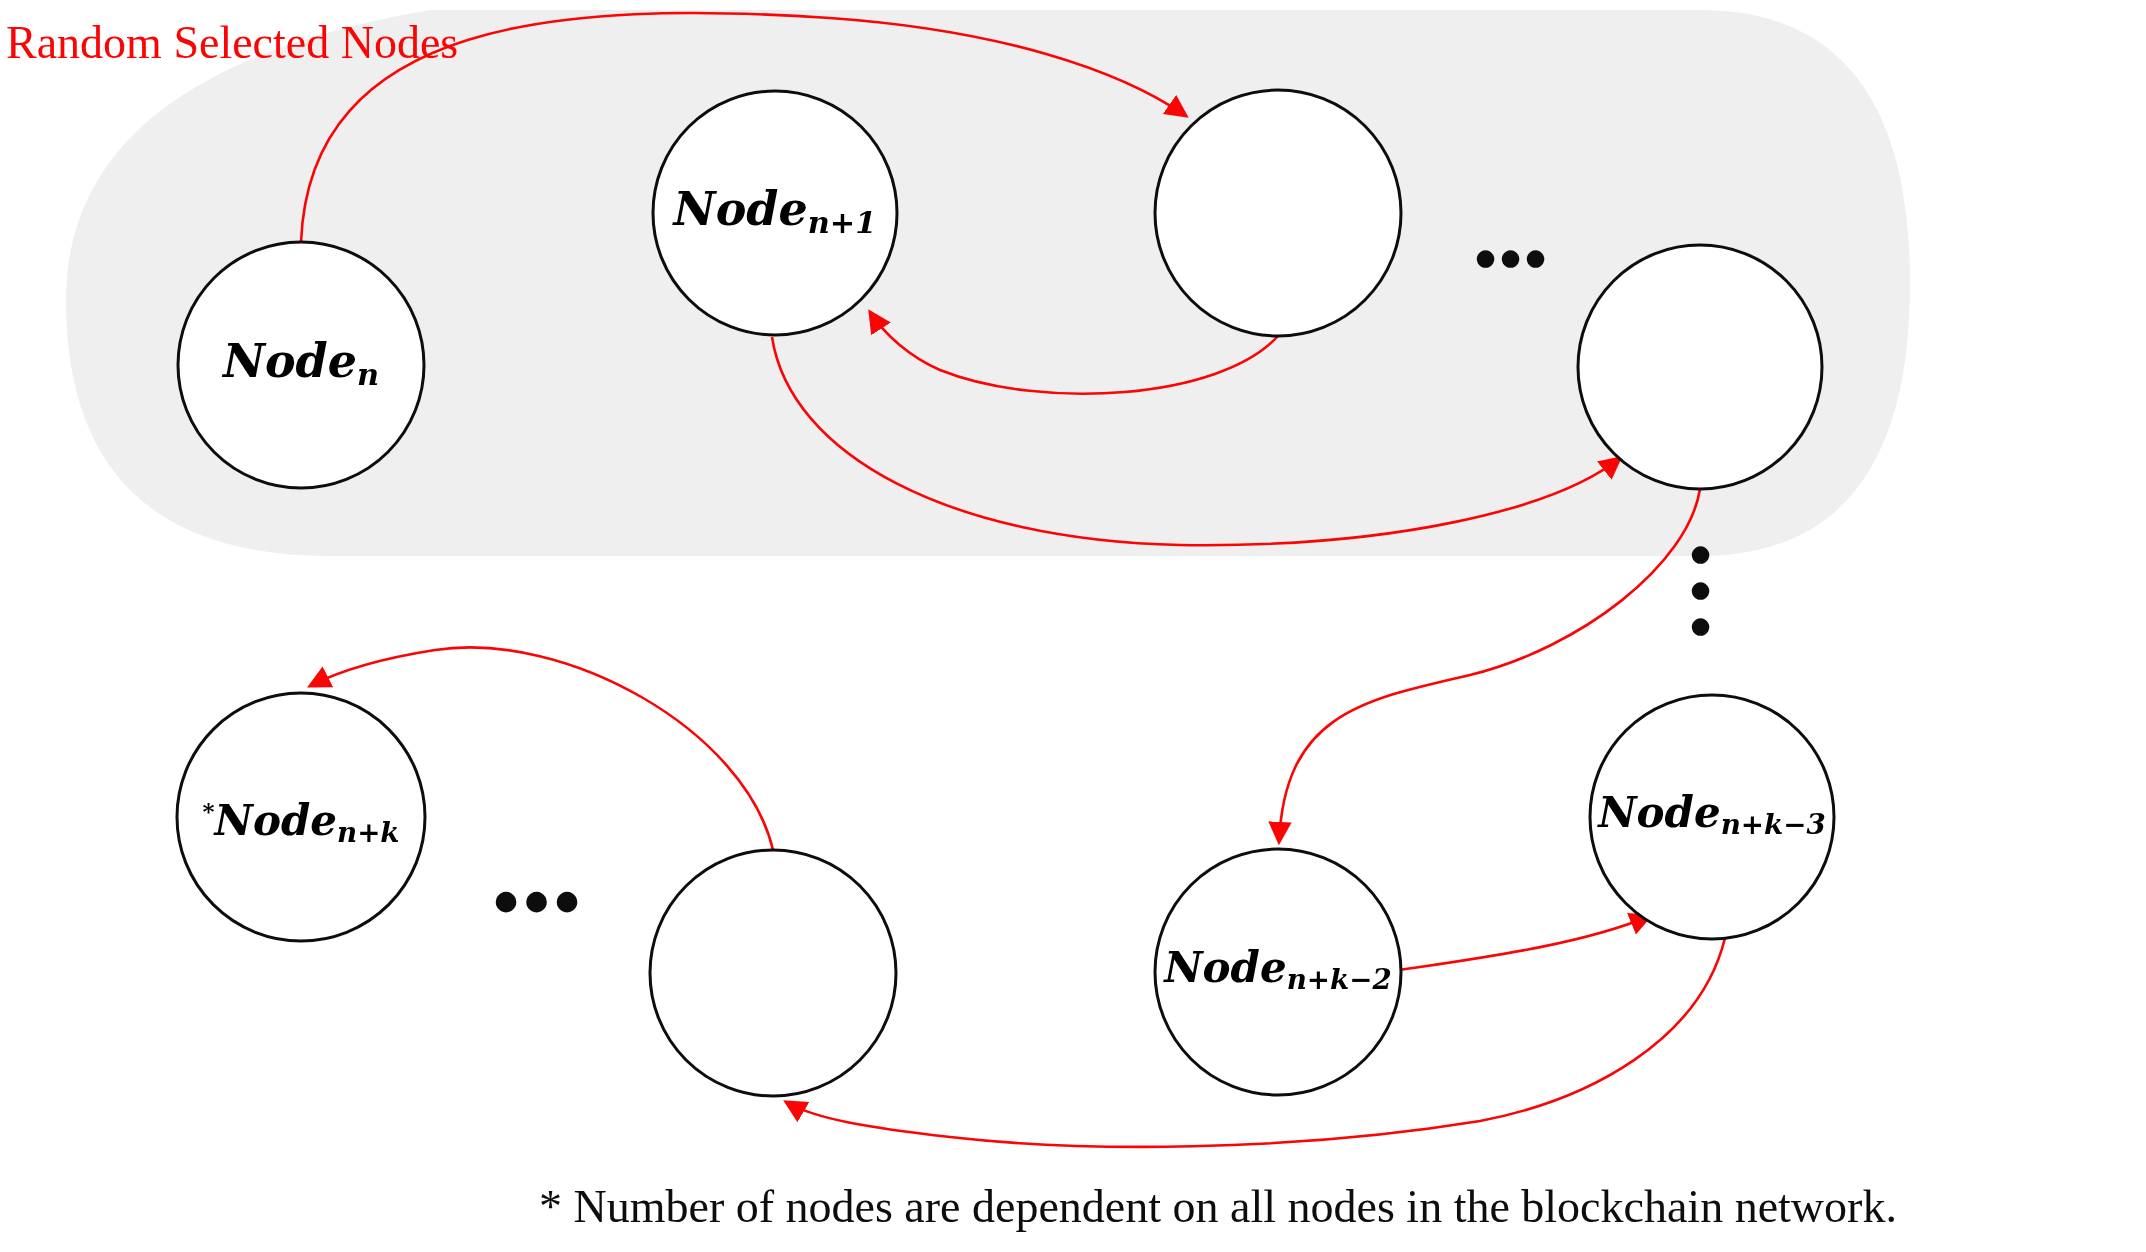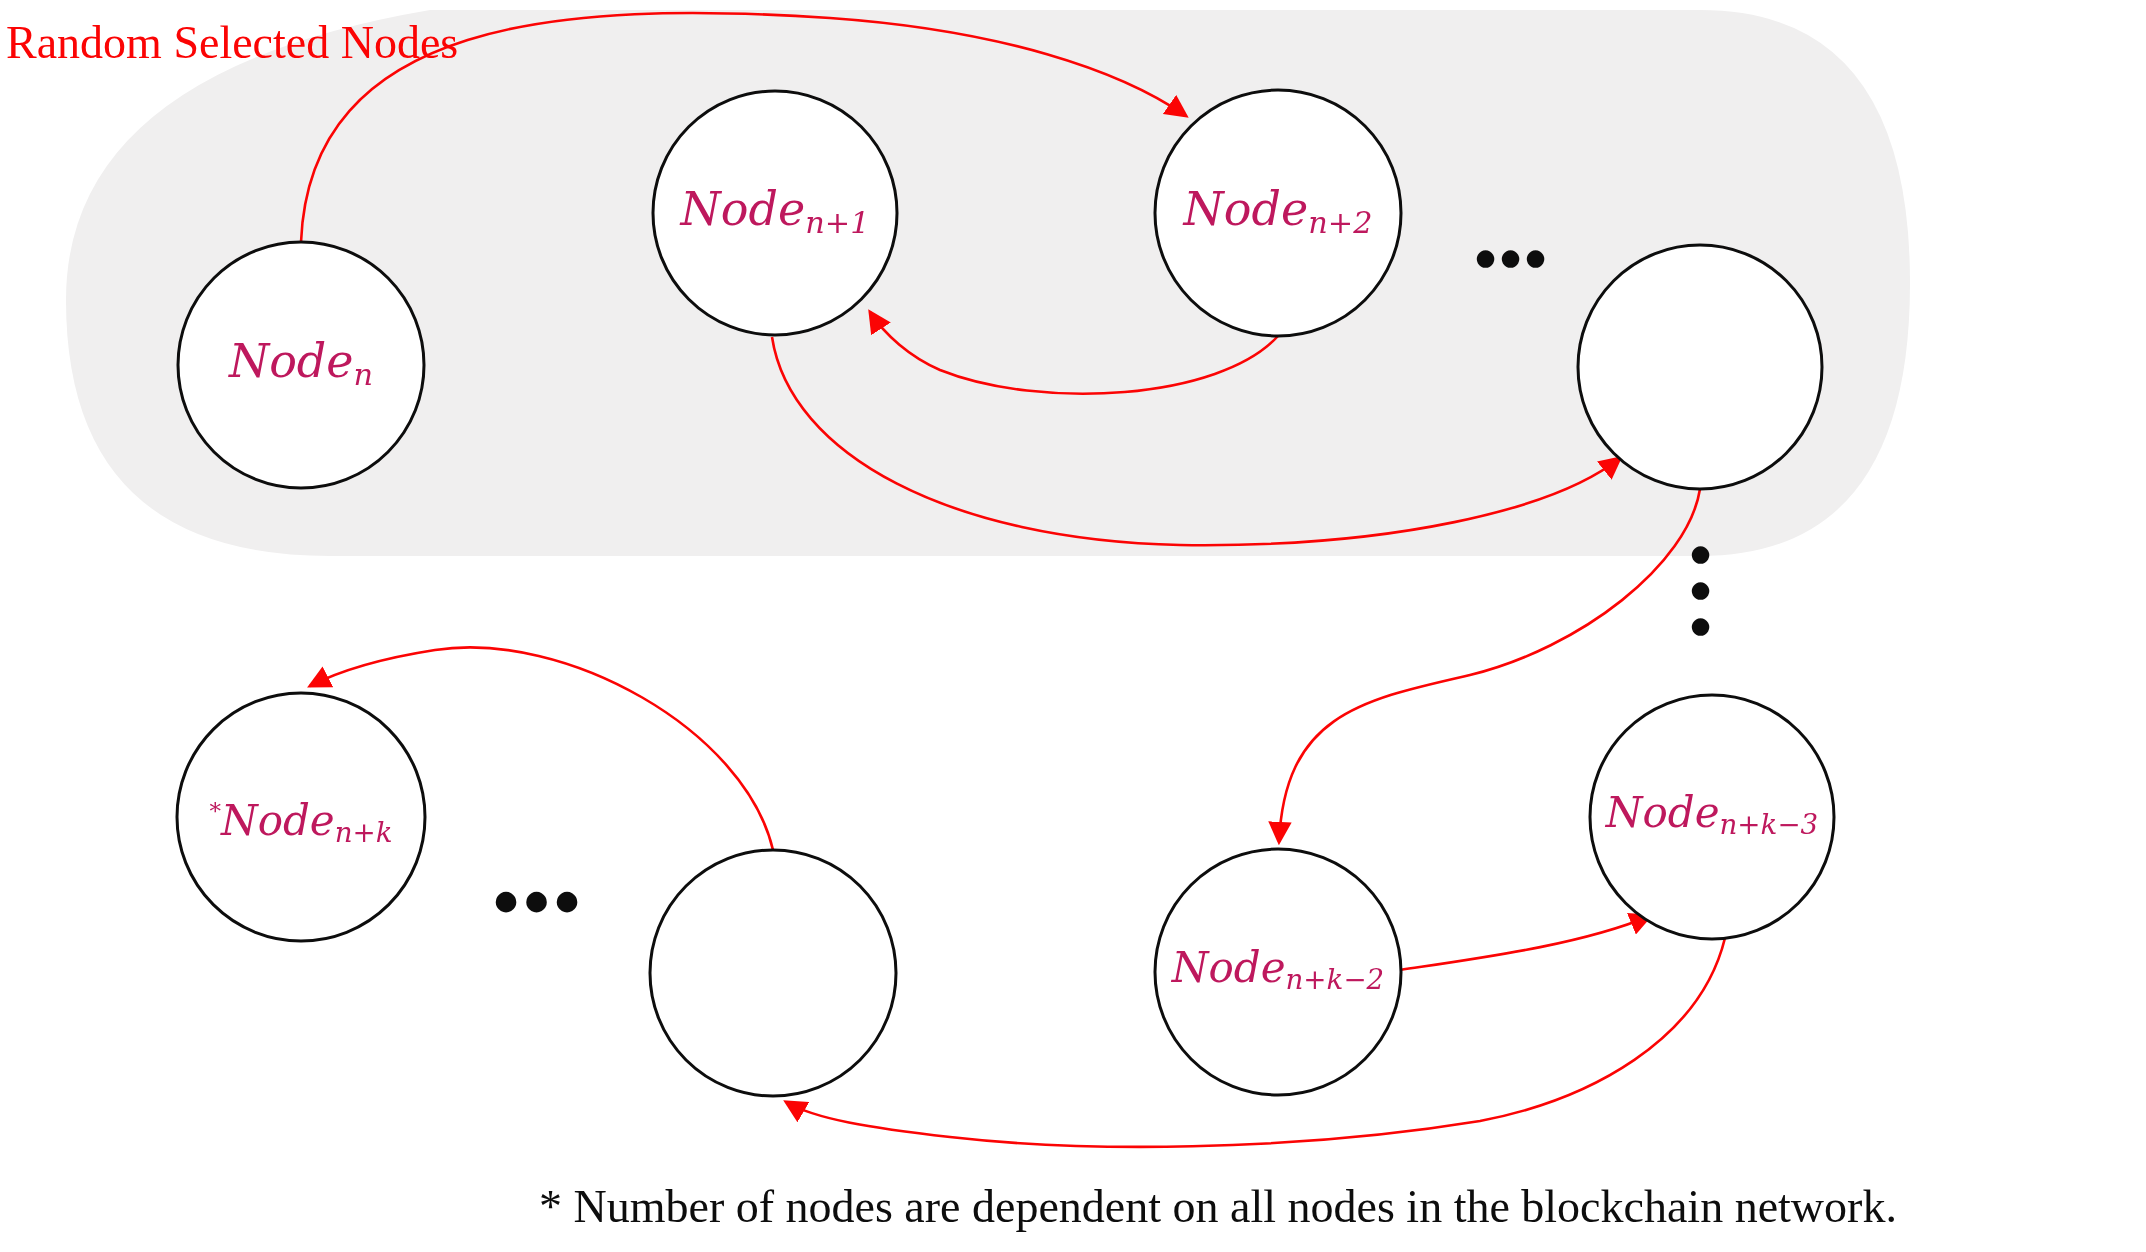--- a/index.html
+++ b/index.html
@@ -30,22 +30,22 @@
     color: #0d0d0d;
     font-family: "Liberation Serif", serif;
     white-space: nowrap;
     margin-left: 27px;
   }
   .node-label {
     position: absolute;
     transform: translate(-50%, -54%);
     font-family: "DejaVu Serif", serif;
     font-style: italic;
-    font-weight: normal;
-    color: #be185d;
+    font-weight: bold;
+    color: #000000;
     white-space: nowrap;
     text-align: center;
   }
   .node-label .pfx  { font-size: 0.55em; vertical-align: 0.72em; }
   .node-label .sub  { font-size: 0.66em; vertical-align: -0.26em; }
   .node-label .slash{ font-size: 0.82em; vertical-align: -0.52em; }
   .node-label .den  { font-size: 0.55em; vertical-align: -1.05em; }
   .fs46 { font-size: 46px; }
   .fs42 { font-size: 42px; }
 
@@ -100,23 +100,20 @@
   <div class="region-label">Random Selected Nodes</div>
 
   <div class="node-label fs46" style="left:301px; top:365px;">
     <span class="base">Node</span><span class="sub">n</span>
   </div>
 
   <div class="node-label fs46" style="left:775px; top:213px;">
     <span class="base">Node</span><span class="sub">n+1</span>
   </div>
 
-  <div class="node-label fs46" style="left:1278px; top:213px;">
-    <span class="base">Node</span><span class="sub">n+2</span>
-  </div>
 
 
   <div class="node-label fs42" style="left:301px; top:825px;">
     <span class="pfx">*</span><span class="base">Node</span><span class="sub">n+k</span>
   </div>
 
 
   <div class="node-label fs42" style="left:1278px; top:972px;">
     <span class="base">Node</span><span class="sub">n+k−2</span>
   </div>

